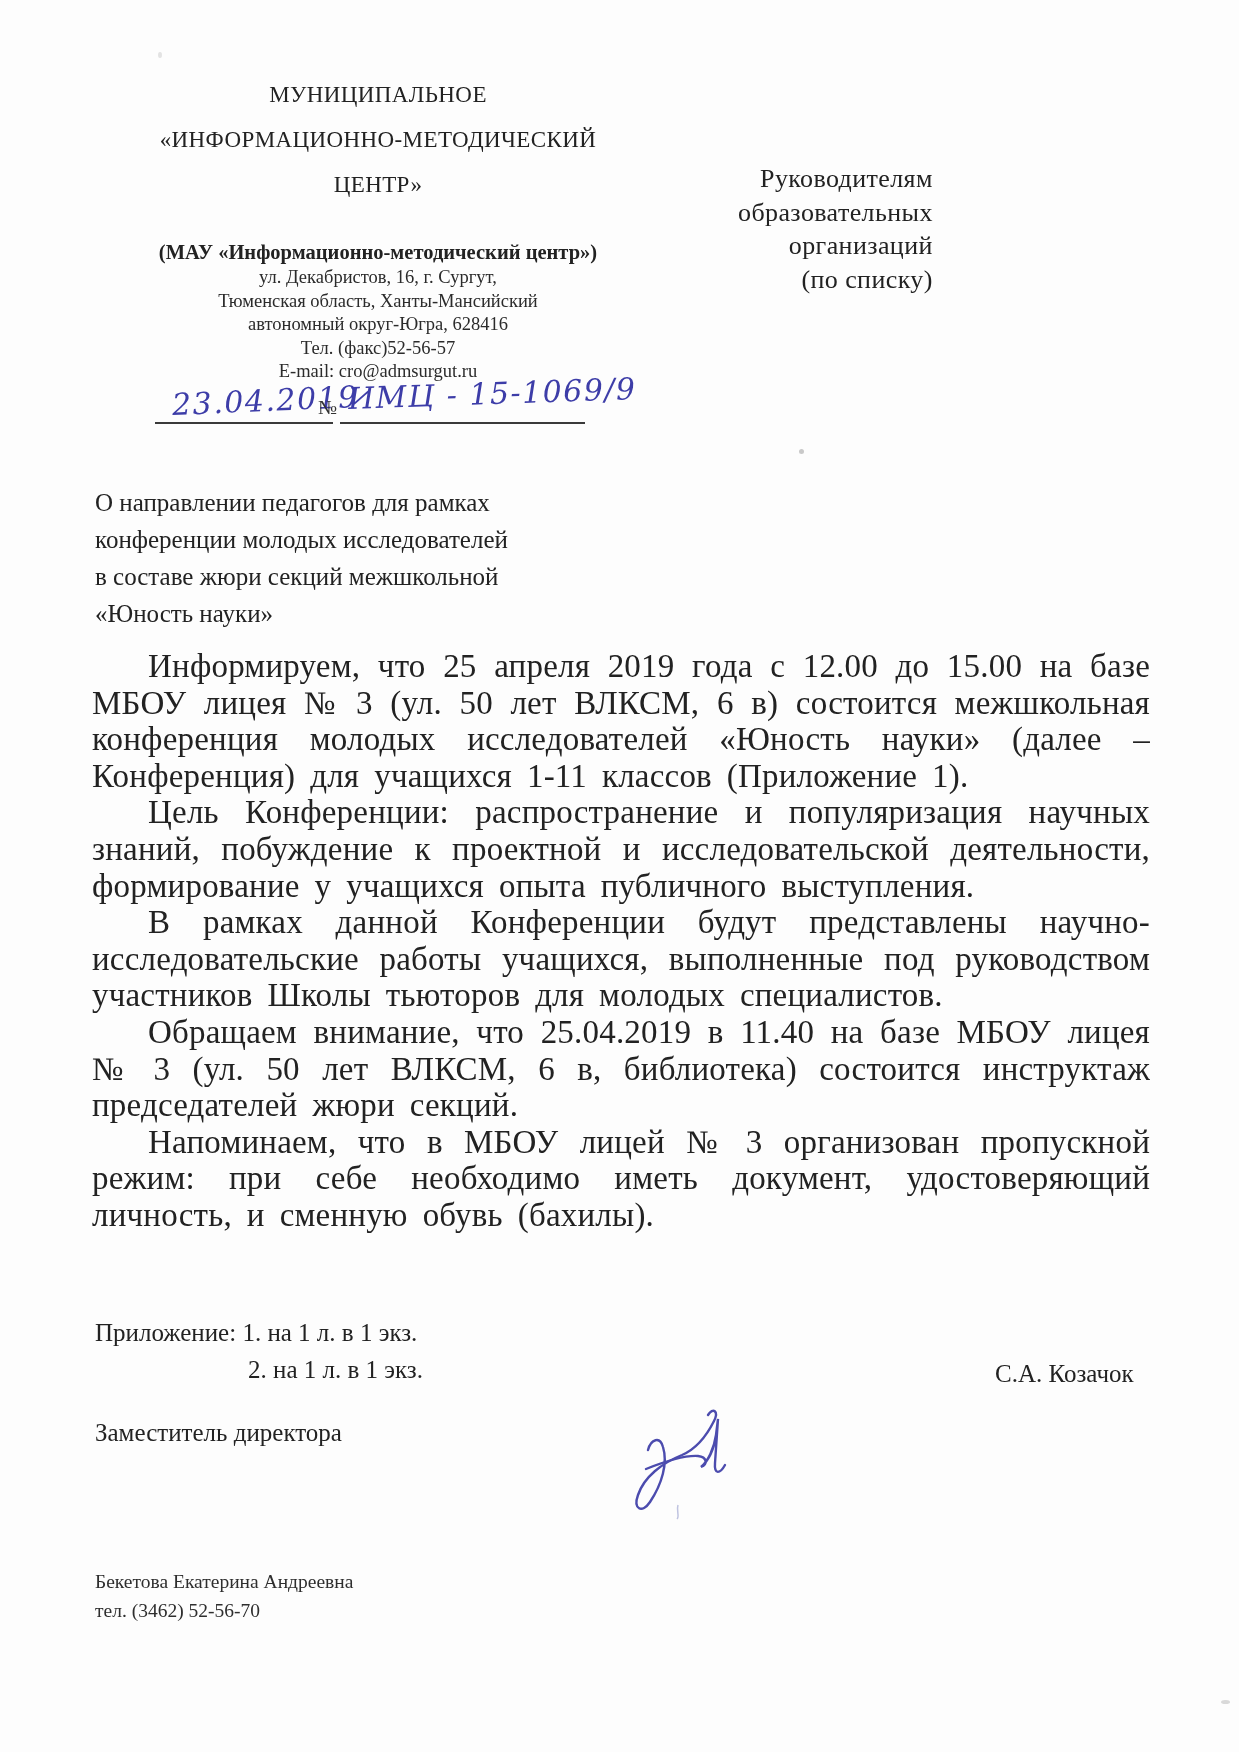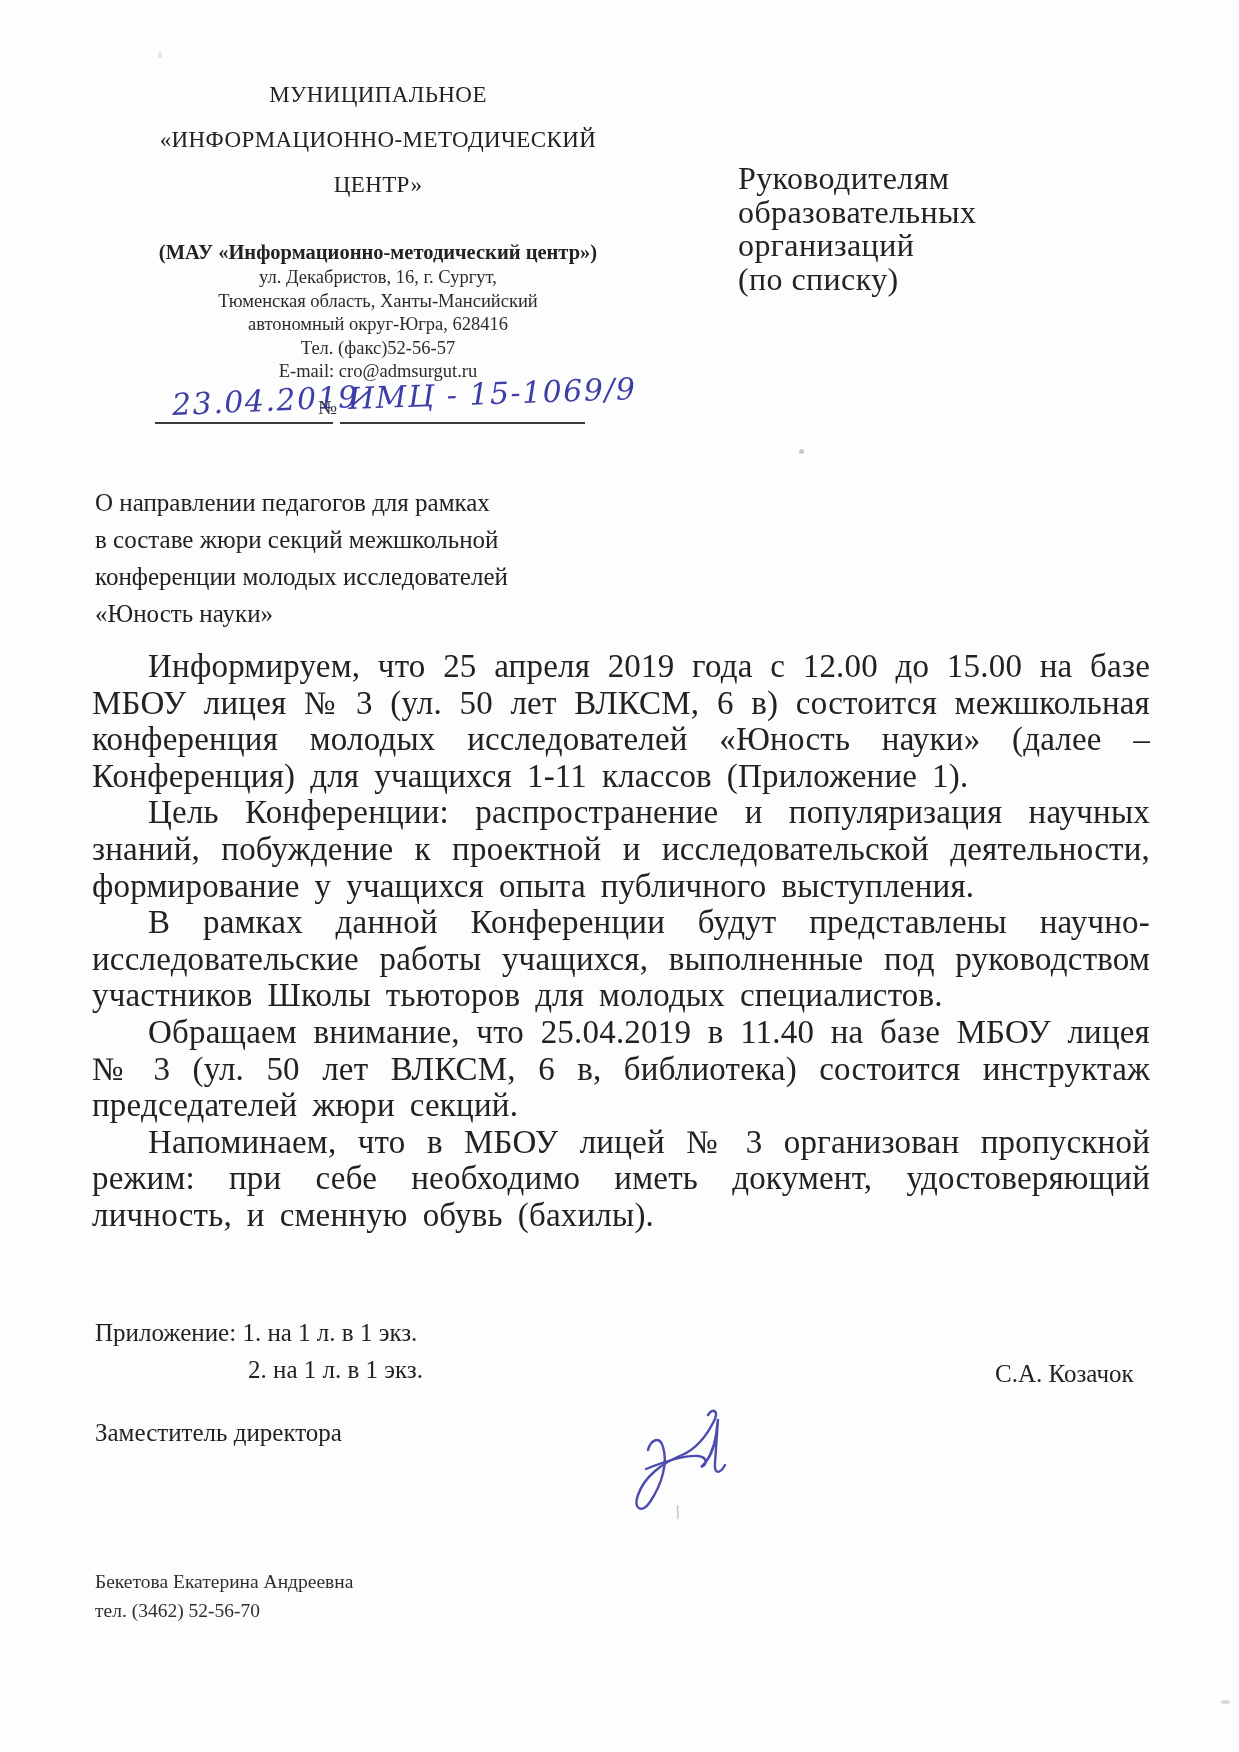--- a/index.html
+++ b/index.html
@@ -42,21 +42,21 @@
     letter-spacing:1.5px;white-space:nowrap;
   }
   .hand-date{left:172px;top:383px;font-size:30px;transform:rotate(-2.5deg);}
   .hand-num{left:348px;top:376px;font-size:30px;transform:rotate(-2deg);}
   .numero{left:318px;top:396px;font-size:20px;color:#333;}
   .regline{height:0;border-bottom:2px solid var(--rule);}
   .regline-date{left:155px;top:422px;width:178px;}
   .regline-num{left:340px;top:422px;width:245px;}
 
   
-  .recipient{left:738px;top:162px;font-size:32px;line-height:33.5px;letter-spacing:.4px;}
+  .recipient{left:738px;top:162px;font-size:26px;line-height:33.5px;letter-spacing:.4px;text-align:right;}
 
   
   .subject{left:95px;top:484px;font-size:25px;line-height:37px;}
 
   
   .body-text{left:92px;top:648px;width:1058px;font-size:33px;line-height:36.6px;text-align:justify;}
   .body-text p{margin:0;text-indent:56px;word-spacing:6.5px;letter-spacing:.2px;}
 
   
   .attach{left:95px;top:1288px;font-size:25px;line-height:37px;margin-top:26px;}
@@ -105,22 +105,22 @@
 
   <div class="abs recipient">
     <div>Руководителям</div>
     <div>образовательных</div>
     <div>организаций</div>
     <div>(по списку)</div>
   </div>
 
   <div class="abs subject">
     <div>О направлении педагогов для рамках</div>
+    <div>конференции молодых исследователей</div>
     <div>в составе жюри секций межшкольной</div>
-    <div>конференции молодых исследователей</div>
     <div>«Юность науки»</div>
   </div>
 
   <div class="abs body-text">
     <p>Информируем, что 25 апреля 2019 года с 12.00 до 15.00 на базе МБОУ лицея № 3 (ул. 50 лет ВЛКСМ, 6 в) состоится межшкольная конференция молодых исследователей «Юность науки» (далее – Конференция) для учащихся 1-11 классов (Приложение 1).</p>
     <p>Цель Конференции: распространение и популяризация научных знаний, побуждение к проектной и исследовательской деятельности, формирование у учащихся опыта публичного выступления.</p>
     <p>В рамках данной Конференции будут представлены научно-исследовательские работы учащихся, выполненные под руководством участников Школы тьюторов для молодых специалистов.</p>
     <p>Обращаем внимание, что 25.04.2019 в 11.40 на базе МБОУ лицея № 3 (ул. 50 лет ВЛКСМ, 6 в, библиотека) состоится инструктаж председателей жюри секций.</p>
     <p>Напоминаем, что в МБОУ лицей № 3 организован пропускной режим: при себе необходимо иметь документ, удостоверяющий личность, и сменную обувь (бахилы).</p>
   </div>

